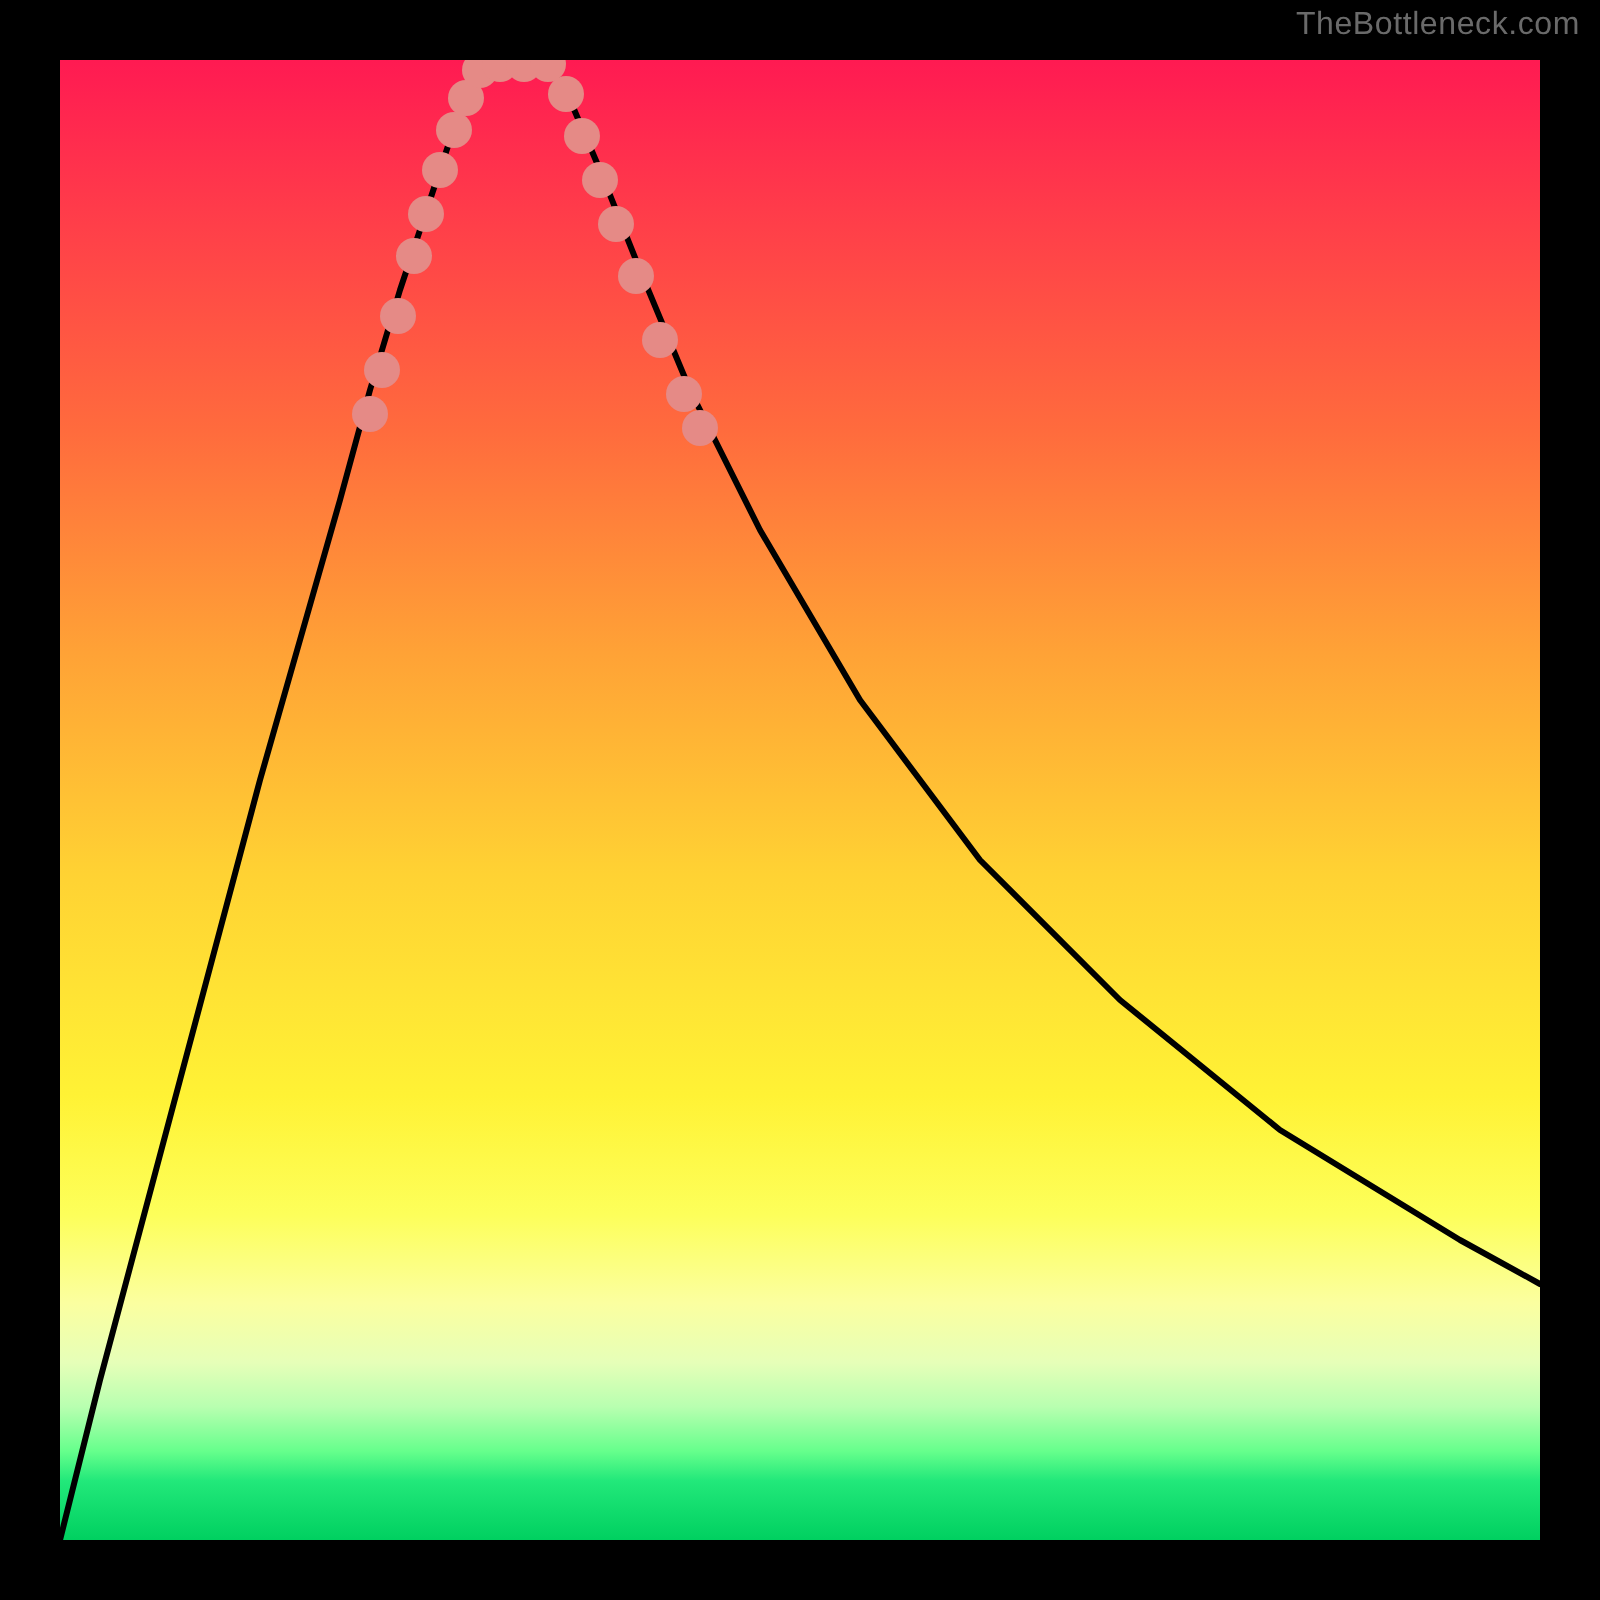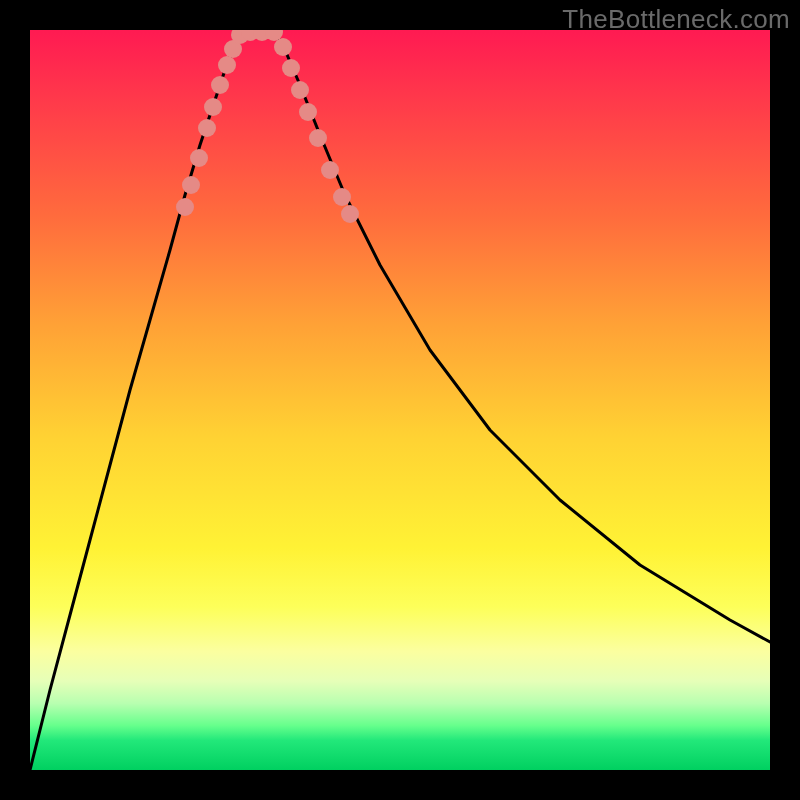--- a/index.html
+++ b/index.html
@@ -38,21 +38,21 @@
       #b8ffb0 91%,
       #66ff8c 94%,
       #22e87a 96%,
       #00d060 100%
     );
   }
   .watermark {
     position: absolute;
     top: 4px;
     right: 10px;
-    font-size: 26px;
+    font-size: 16px;
     color: #6a6a6a;
     font-weight: 500;
     letter-spacing: 0.3px;
   }
   svg {
     position: absolute;
     top: 0;
     left: 0;
   }
 </style>

